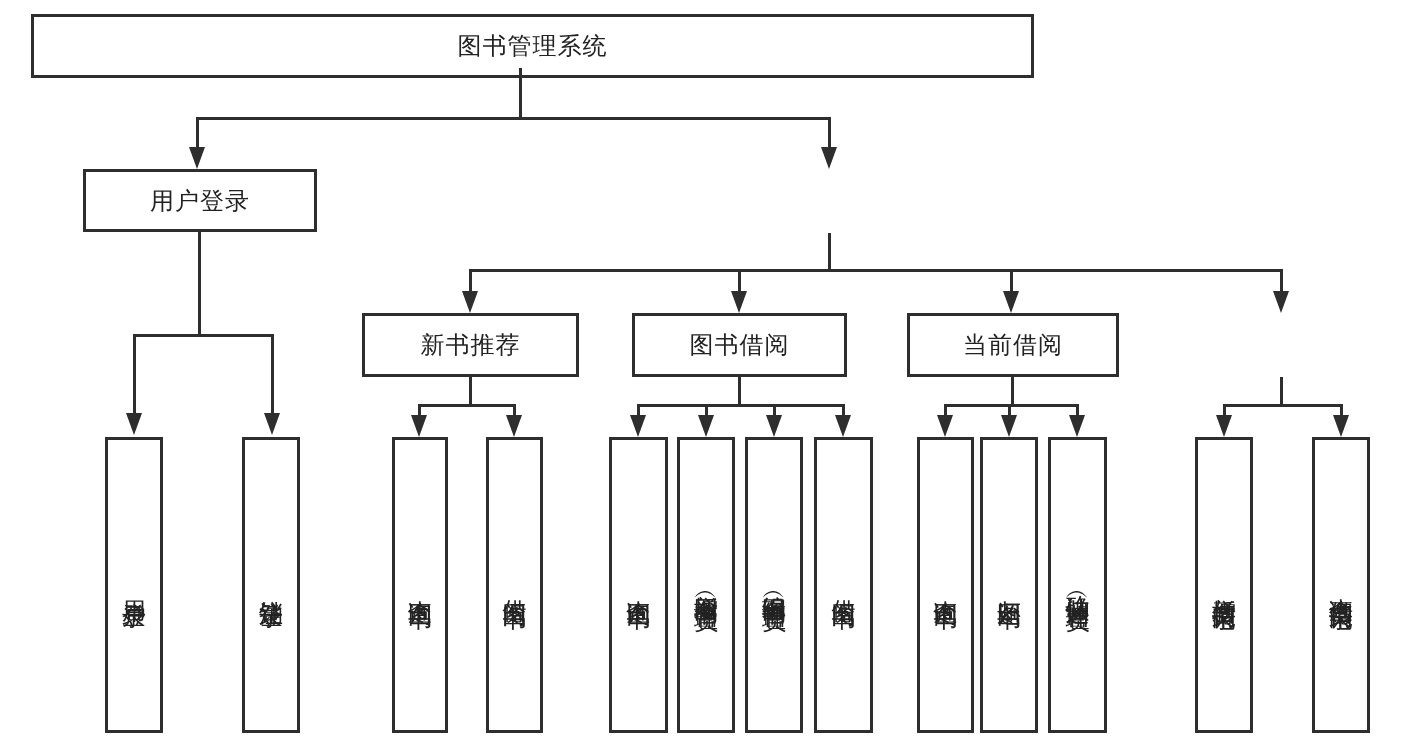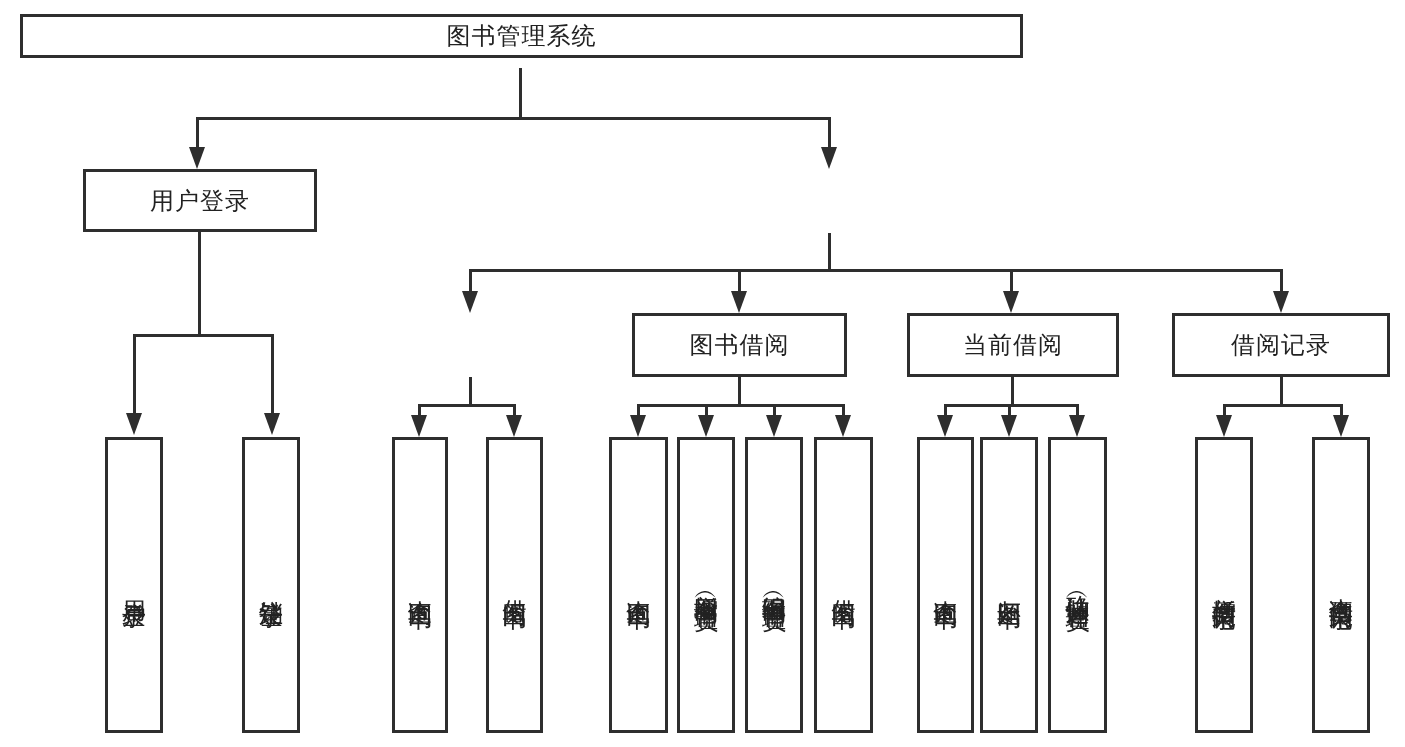--- a/index.html
+++ b/index.html
@@ -67,41 +67,41 @@
     color: rgba(178,178,178,0.92);
     white-space: nowrap;
     z-index: 10;
   }
 </style>
 </head>
 <body>
 
 <div class="canvas">
 
-  <div class="box h" style="left:20px; top:14px; width:1003px; height:44px;">
+  <div class="box h" style="left:31px; top:14px; width:1003px; height:64px;">
     <span>图书管理系统</span>
   </div>
 
   <div class="box h" style="left:83px; top:169px; width:234px; height:63px;">
     <span>用户登录</span>
   </div>
 
 
+  <div class="box h" style="left:362px; top:313px; width:217px; height:64px;">
+    <span>新书推荐</span>
+  </div>
 
   <div class="box h" style="left:907px; top:313px; width:212px; height:64px;">
     <span>当前借阅</span>
   </div>
 
   <div class="box h" style="left:632px; top:313px; width:215px; height:64px;">
     <span>图书借阅</span>
   </div>
 
-  <div class="box h" style="left:1172px; top:313px; width:218px; height:64px;">
-    <span>借阅记录</span>
-  </div>
 
   <div class="box v" style="left:105px; top:437px; width:58px; height:296px;">
     <span>用户登录</span>
   </div>
 
   <div class="box v" style="left:242px; top:437px; width:58px; height:296px;">
     <span>注销登录</span>
   </div>
 
   <div class="box v" style="left:392px; top:437px; width:56px; height:296px;">

